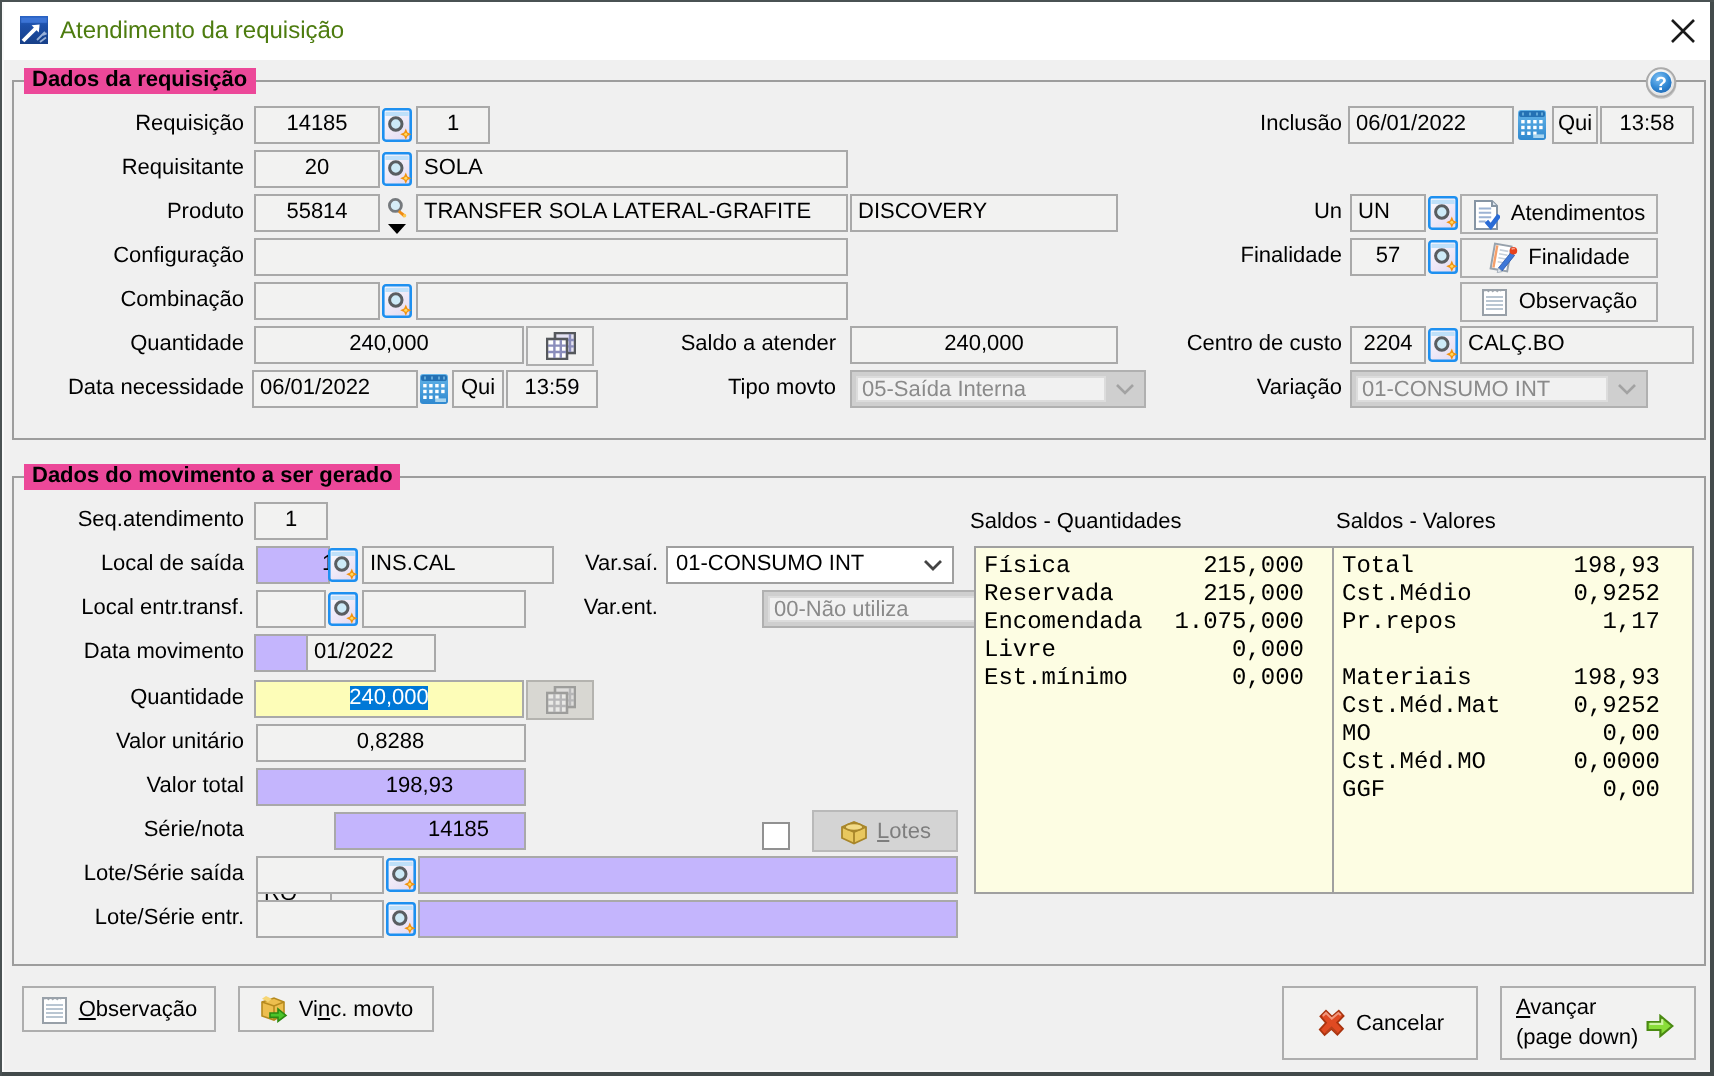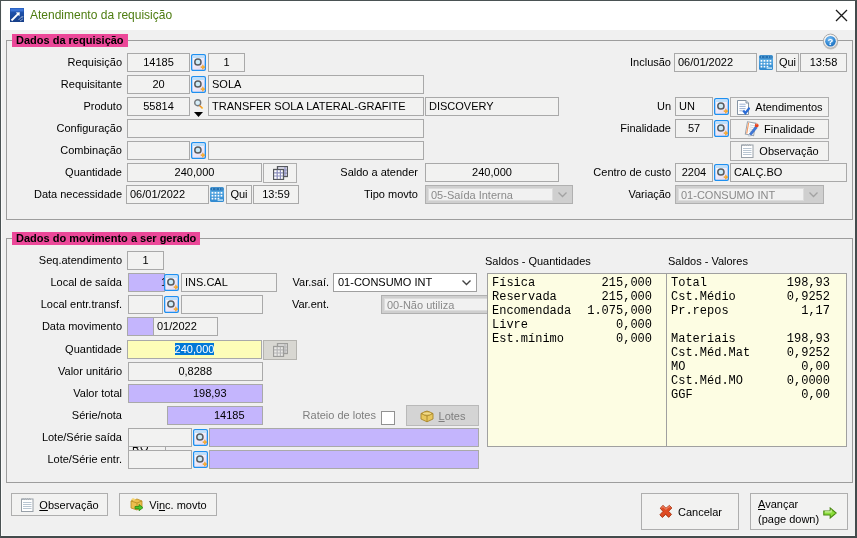--- a/index.html
+++ b/index.html
@@ -315,21 +315,20 @@
 
 <div class="lbl" style="left:2px;top:362px;width:120px;">Valor unitário</div>
 <div class="f num" style="left:128px;top:362px;width:134.5px;">0,8288</div>
 
 <div class="lbl" style="left:2px;top:384px;width:120px;">Valor total</div>
 <div class="f num w" style="left:128px;top:384px;width:134.5px;">198,93</div>
 
 <div class="lbl" style="left:2px;top:406px;width:120px;">Série/nota</div>
 <div class="f" style="left:128px;top:406px;width:38px;margin-top:32px;">RQ</div>
 <div class="f num w" style="left:167px;top:406px;width:95.5px;">14185</div>
-<div class="lbl dis" style="left:258px;top:406px;width:118px;">Rateio de lotes</div>
 <div style="position:absolute;left:381px;top:411px;width:14px;height:14px;background:#fff;border:1px solid #919191;box-sizing:border-box;"></div>
 <div class="btn dis" style="left:406px;top:405px;width:73px;height:21px;background:#d4d4d4;border-color:#b9b9b9;"><svg width="14" height="14">
           <use href="#cube"></use>
         </svg><u>L</u>otes</div>
 
 <div class="lbl" style="left:2px;top:428px;width:120px;">Lote/Série saída</div>
 <div class="f" style="left:128px;top:428px;width:64px;"></div>
 <svg style="position:absolute;left:193px;top:429px" width="15" height="17">
         <use href="#mag"></use>
       </svg>

